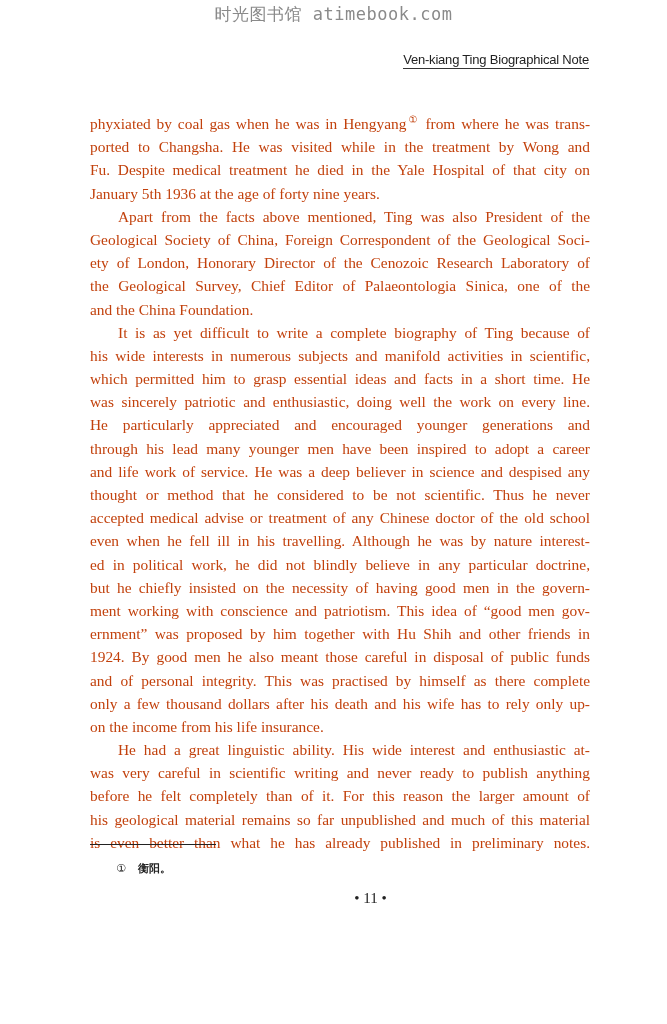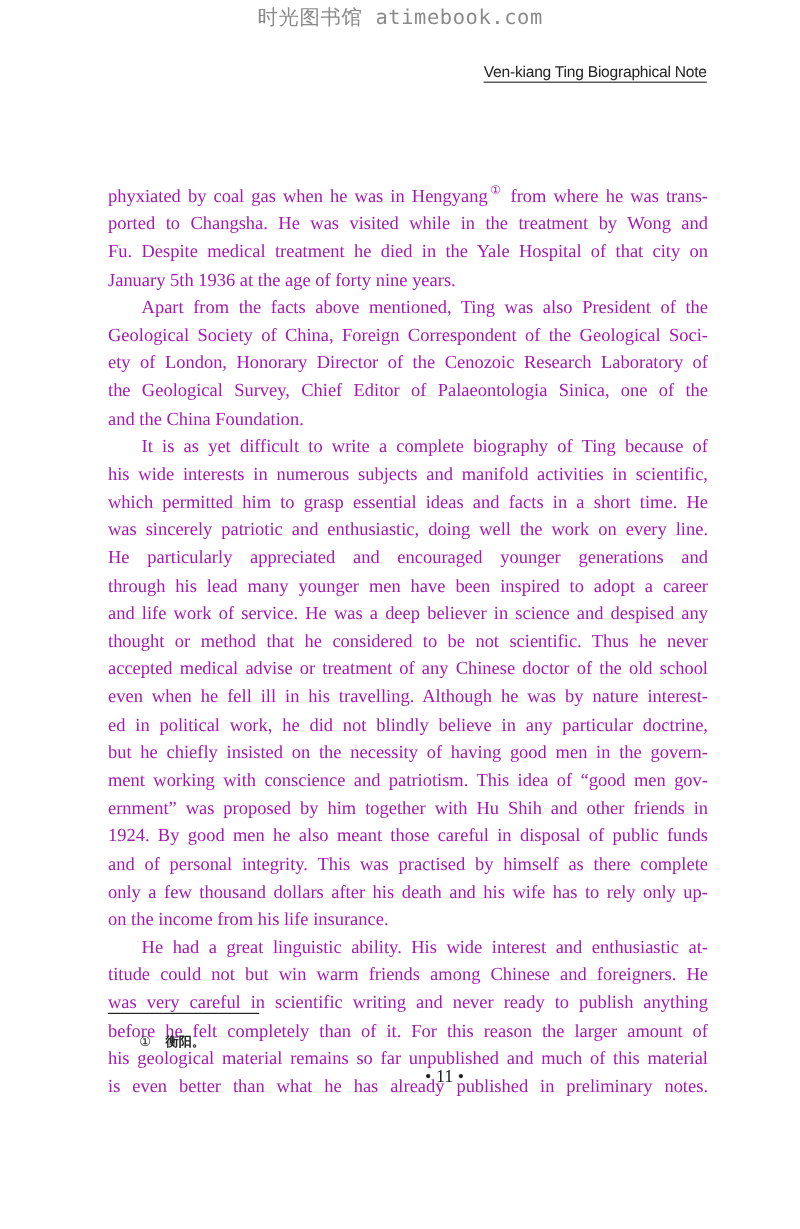--- a/index.html
+++ b/index.html
@@ -13,22 +13,21 @@
     letter-spacing: 0.5px;
   }
   .running-head {
     position: absolute; top: 52px; right: 78px;
     font-family: "Liberation Sans", sans-serif; font-size: 13px; color: #222;
     border-bottom: 1px solid #333; padding-bottom: 1px; letter-spacing: -0.2px;
   }
   .body-text {
     position: absolute; top: 112px; left: 90px; width: 500px;
     font-family: "Liberation Serif", serif; font-size: 15.4px; line-height: 23.2px;
-    color: #a21caf;
-    margin-top: 40px;
+    color: #c2410c;
   }
   .line { display: block; text-align: justify; text-align-last: justify; white-space: nowrap; height: 23.2px; }
   .line.last { text-align-last: left; }
   .line.indent { padding-left: 28px; }
   sup.fnref { font-size: 10px; vertical-align: 6px; line-height: 0; }
   .fn-rule {
     position: absolute; top: 844px; left: 90px; width: 126px; height: 0;
     border-top: 1px solid #222;
   }
   .footnote {
@@ -70,21 +69,20 @@
     <span class="line" style="white-space: nowrap;"><span style="white-space: nowrap; word-spacing: 0px;">even when he fell ill in his travelling.  Although he was by nature interest-</span></span>
     <span class="line" style="white-space: nowrap;"><span style="white-space: nowrap; word-spacing: 0px;">ed in political work, he did not blindly believe in any particular doctrine,</span></span>
     <span class="line" style="white-space: nowrap;"><span style="white-space: nowrap; word-spacing: 0px;">but he chiefly insisted on the necessity of having good men in the govern-</span></span>
     <span class="line" style="white-space: nowrap;"><span style="white-space: nowrap; word-spacing: 0px;">ment working with conscience and patriotism.  This idea of “good men gov-</span></span>
     <span class="line" style="white-space: nowrap;"><span style="white-space: nowrap; word-spacing: 0px;">ernment” was proposed by him together with Hu Shih and other friends in</span></span>
     <span class="line" style="white-space: nowrap;"><span style="white-space: nowrap; word-spacing: 0px;">1924.  By good men he also meant those careful in disposal of public funds</span></span>
     <span class="line" style="white-space: nowrap;"><span style="white-space: nowrap; word-spacing: 0px;">and of personal integrity.  This was practised by himself as there complete</span></span>
     <span class="line" style="white-space: nowrap;"><span style="white-space: nowrap; word-spacing: 0px;">only a few thousand dollars after his death and his wife has to rely only up-</span></span>
     <span class="line last" style="white-space: nowrap;"><span style="white-space: nowrap;">on the income from his life insurance.</span></span>
     <span class="line indent" style="white-space: nowrap;"><span style="white-space: nowrap; word-spacing: 0px;">He had a great linguistic ability.  His wide interest and enthusiastic at-</span></span>
-    <span class="line" style="white-space: nowrap;"><span style="white-space: nowrap; word-spacing: 0px;">titude could not but win warm friends among Chinese and foreigners.  He</span></span>
     <span class="line" style="white-space: nowrap;"><span style="white-space: nowrap; word-spacing: 0px;">was very careful in scientific writing and never ready to publish anything</span></span>
     <span class="line" style="white-space: nowrap;"><span style="white-space: nowrap; word-spacing: 0px;">before he felt completely than of it.  For this reason the larger amount of</span></span>
     <span class="line" style="white-space: nowrap;"><span style="white-space: nowrap; word-spacing: 0px;">his geological material remains so far unpublished and much of this material</span></span>
     <span class="line" style="white-space: nowrap;"><span style="white-space: nowrap; word-spacing: 0px;">is even better than what he has already published in preliminary notes.</span></span>
   </div>
 
 <div class="fn-rule"></div>
 
 <div class="footnote">
   <span class="mark">①</span><span>衡阳。</span>

